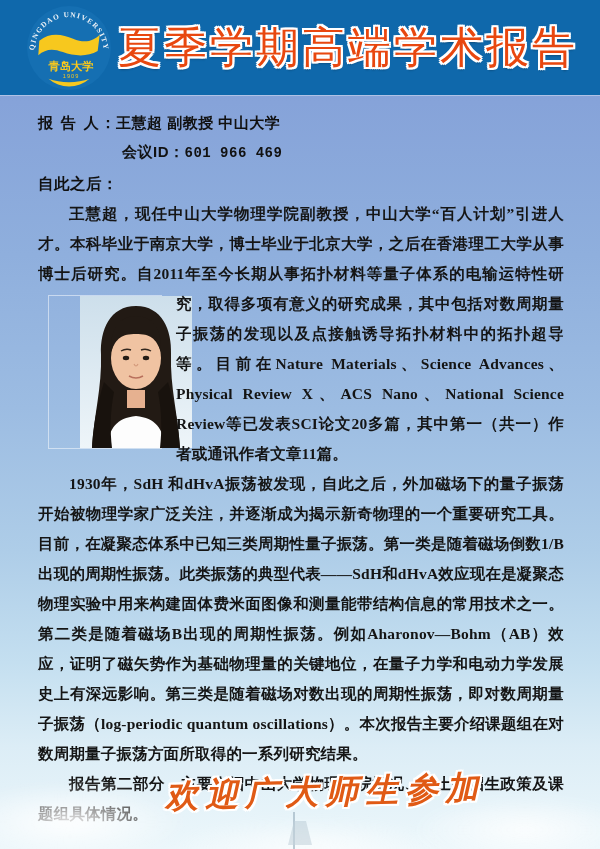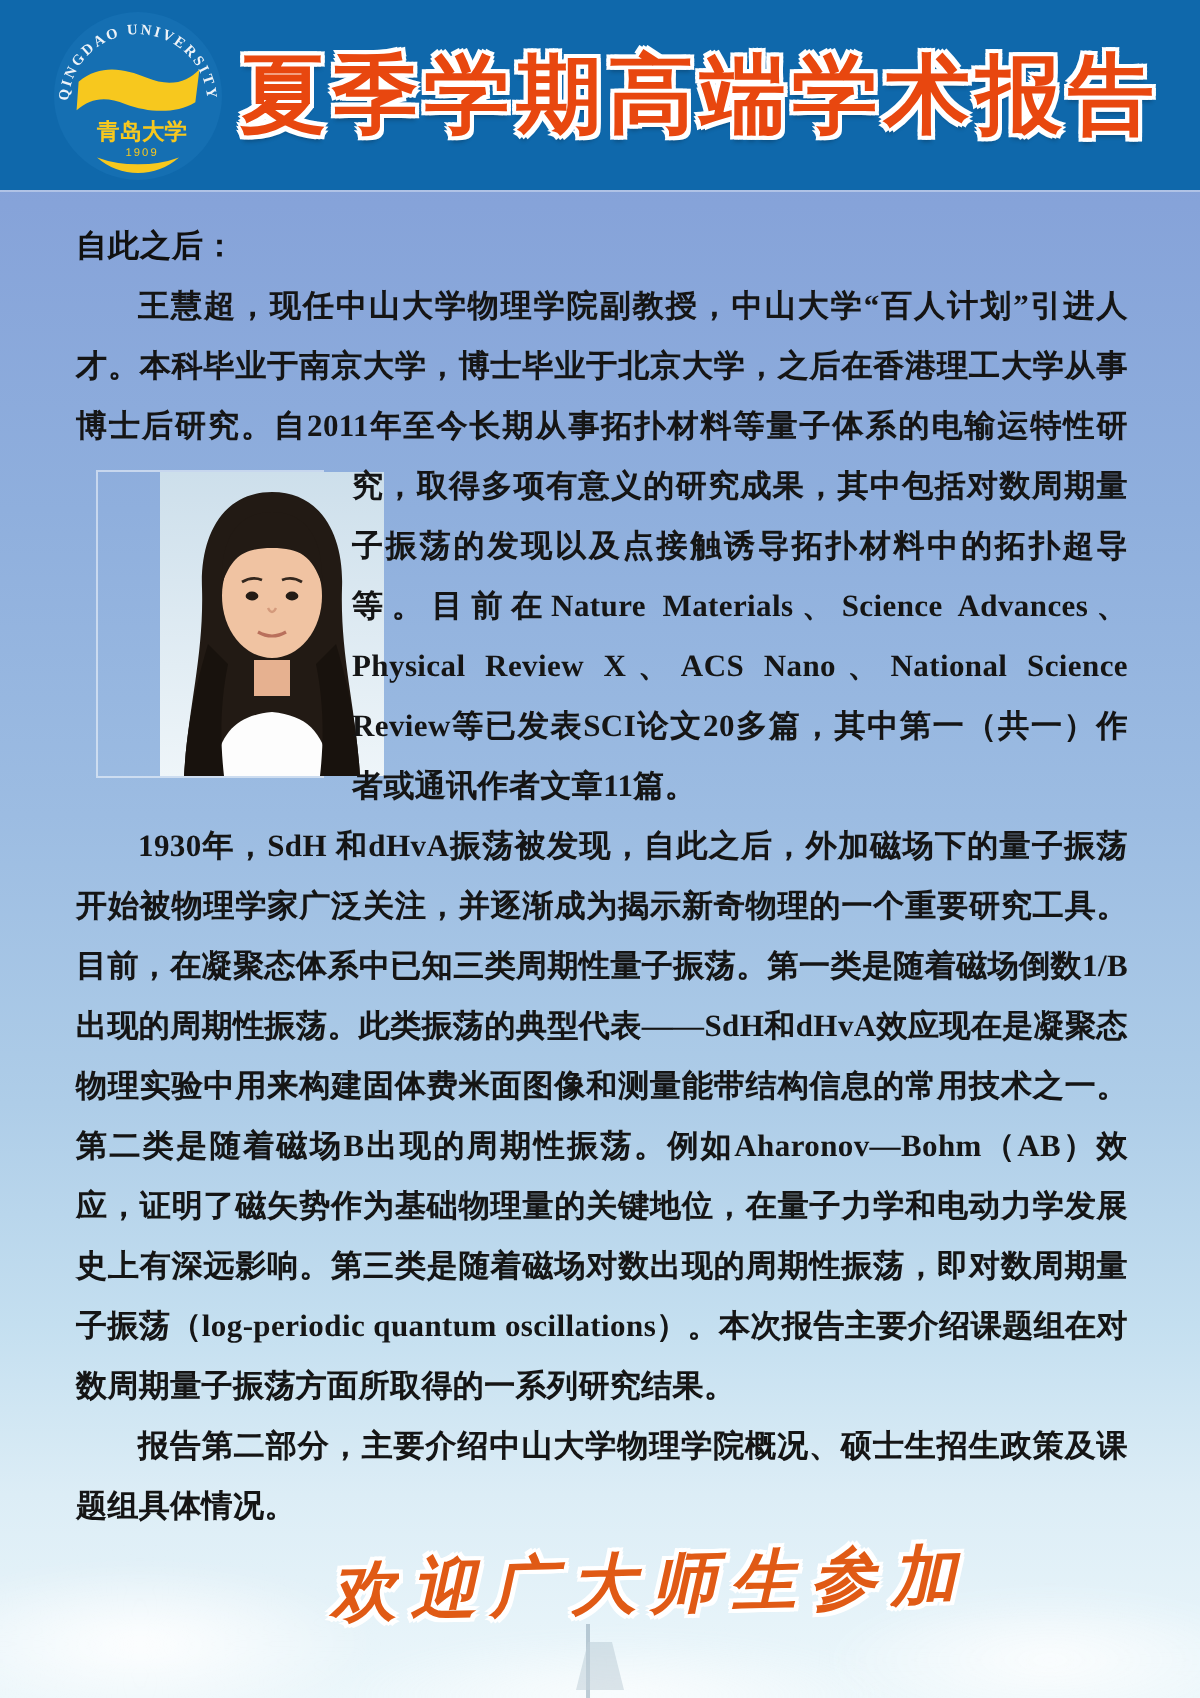--- a/index.html
+++ b/index.html
@@ -9,22 +9,22 @@
     font-family:"Liberation Sans","DejaVu Sans",sans-serif;
   }
   
   .header{
     position:relative;height:95px;background:#0f68ab;
     display:flex;align-items:center;
     box-shadow:0 1px 0 rgba(255,255,255,.35);
   }
   .logo{width:86px;height:86px;margin-left:26px;flex:0 0 auto;}
   .title{
-    flex:1;text-align:center;margin:0 18px 0 6px;
-    font-size:43px;font-weight:bold;letter-spacing:3px;white-space:nowrap;
+    flex:1;margin:0 18px 0 6px;
+    font-size:43px;font-weight:normal;letter-spacing:3px;white-space:nowrap;
     color:#e8470f;
     text-shadow:
       -2px -2px 0 #fff, 2px -2px 0 #fff, -2px 2px 0 #fff, 2px 2px 0 #fff,
       -2px 0 0 #fff, 2px 0 0 #fff, 0 -2px 0 #fff, 0 2px 0 #fff,
       0 3px 2px rgba(0,0,0,.25);
   }
   
   .content{padding:13px 36px 0 38px;color:#111;}
   .info-row{font-size:15px;font-weight:bold;line-height:29px;letter-spacing:.5px;white-space:nowrap;}
   .info-label{display:inline-block;width:5.2em;text-align:justify;text-align-last:justify;-moz-text-align-last:justify;vertical-align:top;}
@@ -80,20 +80,26 @@
       <path d="M13,35 C24,26 36,29 46,33 C58,38 66,35 72,29 L70,45 C60,51 47,50 36,46 C26,42 19,43 12,49 Z" fill="#f7c81e"></path>
       <text x="44" y="63" font-size="11" fill="#f7c81e" font-weight="bold" text-anchor="middle" font-family="Liberation Serif, serif">青岛大学</text>
       <text x="44" y="71.5" font-size="5.5" fill="#f7c81e" text-anchor="middle" letter-spacing="1">1909</text>
       <path d="M22,72 A30,30 0 0 0 62,72 A36,20 0 0 1 22,72 Z" fill="#f7c81e"></path>
     </svg>
     <h1 class="title">夏季学期高端学术报告</h1>
   </div>
 
   <div class="content">
 
+    <div class="info-row">
+      <span class="info-label">报 告 人：</span><span>王慧超 副教授 中山大学</span>
+    </div>
+    <div class="info-row indent-row">
+      <span>会议ID：</span><span class="mono">601 966 469</span>
+    </div>
 
     <div class="sec-heading">自此之后：</div>
 
     <div>
       <p class="para ind">
         <span>王慧超，现任中山大学物理学院副教授，中山大学“百人计划”引进人才。本科毕业于南京大学，博士毕业于北京大学，之后在香港理工大学从事博士后研究。自2011年至今长期从事拓扑材料等量子体系的电输运特性研究，取得多项有意义的研</span><span class="photo-float"><svg width="112" height="152" viewBox="0 0 112 152">
           <defs>
             <linearGradient id="pbg" x1="0" y1="0" x2="0" y2="1">
               <stop offset="0" stop-color="#cddfeb"></stop>
                   <stop offset="1" stop-color="#eef5f9"></stop>

